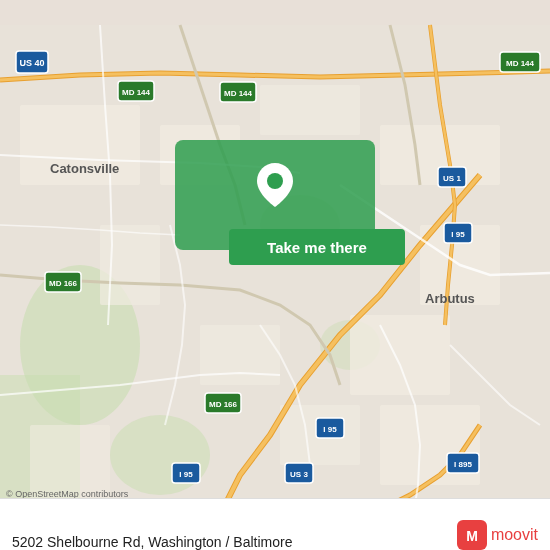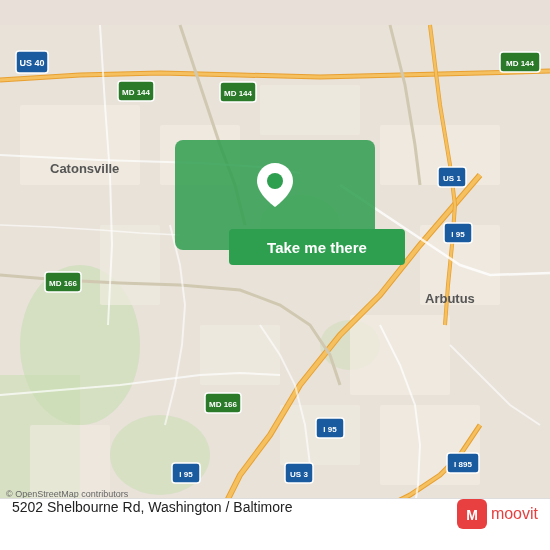--- a/index.html
+++ b/index.html
@@ -78,21 +78,21 @@
 
     
     .bottom-bar {
       position: absolute;
       bottom: 0;
       left: 0;
       width: 100%;
       height: 52px;
       background-color: white;
       display: flex;
-      align-items: flex-start;
+      align-items: flex-end;
       justify-content: space-between;
       padding: 0 12px;
       z-index: 20;
       border-top: 1px solid #ddd;
     }
 
     .bottom-bar .address {
       font-size: 14px;
       color: #222;
       font-weight: 500;

